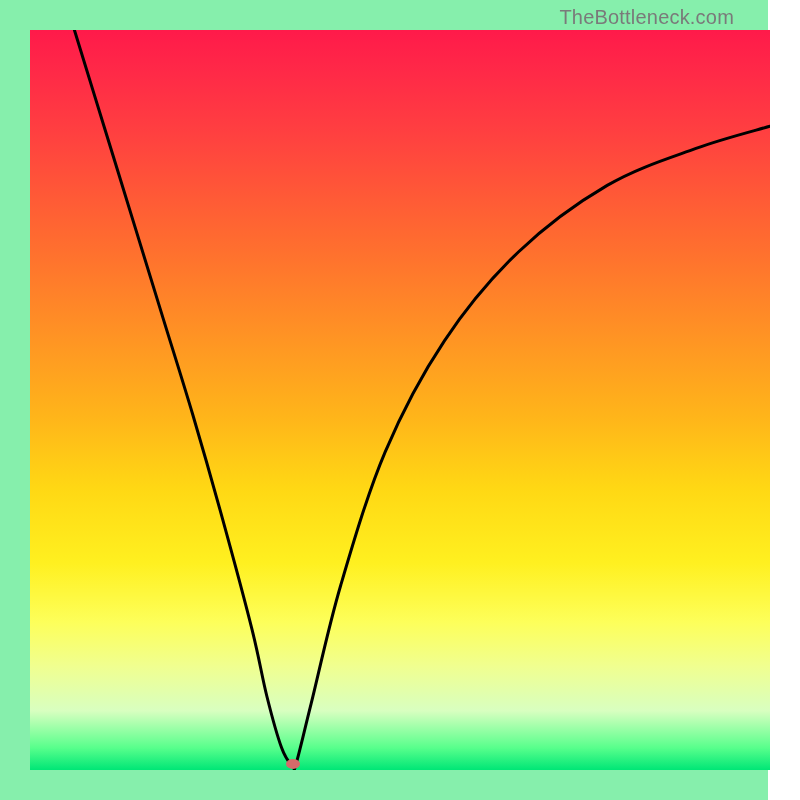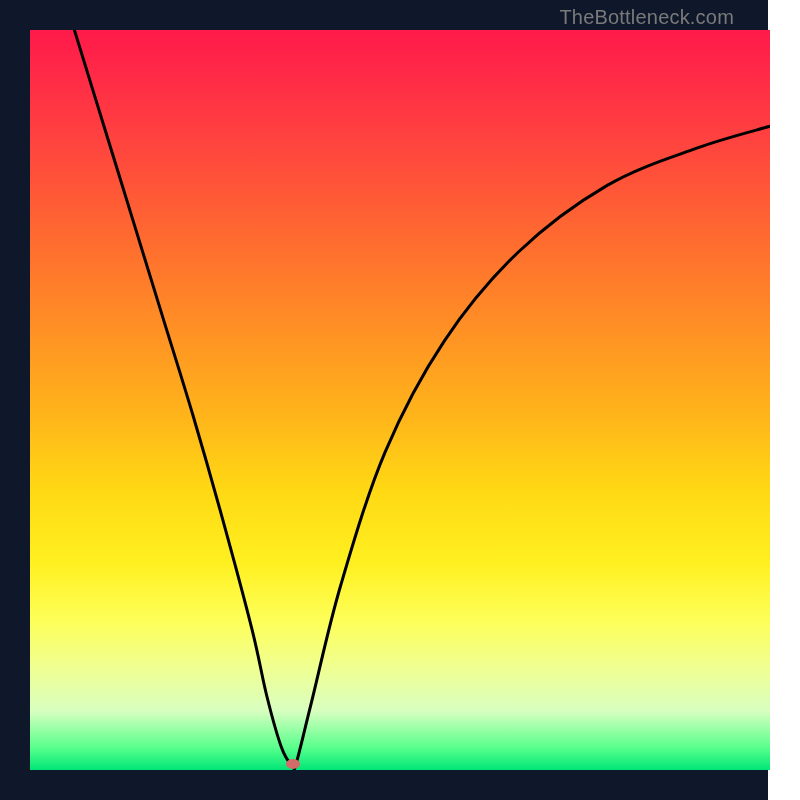--- a/index.html
+++ b/index.html
@@ -1,17 +1,17 @@
 <!DOCTYPE html>
 <html><head>
 <meta charset="utf-8">
 <style>
   * { margin: 0; padding: 0; box-sizing: border-box; }
   body { width: 800px; height: 800px; overflow: hidden; font-family: Arial, sans-serif; }
-  .container { position: relative; width: 768px; height: 800px; background: #0f172a; padding-left: 28px; }
+  .container { position: relative; width: 768px; height: 800px; background: #86efac; padding-left: 28px; }
   .plot-area {
     position: absolute;
     left: 30px;
     top: 30px;
     width: 740px;
     height: 740px;
     background: linear-gradient(to bottom,
       #ff1a4a 0%,
       #ff2a47 6%,
       #ff4040 14%,

